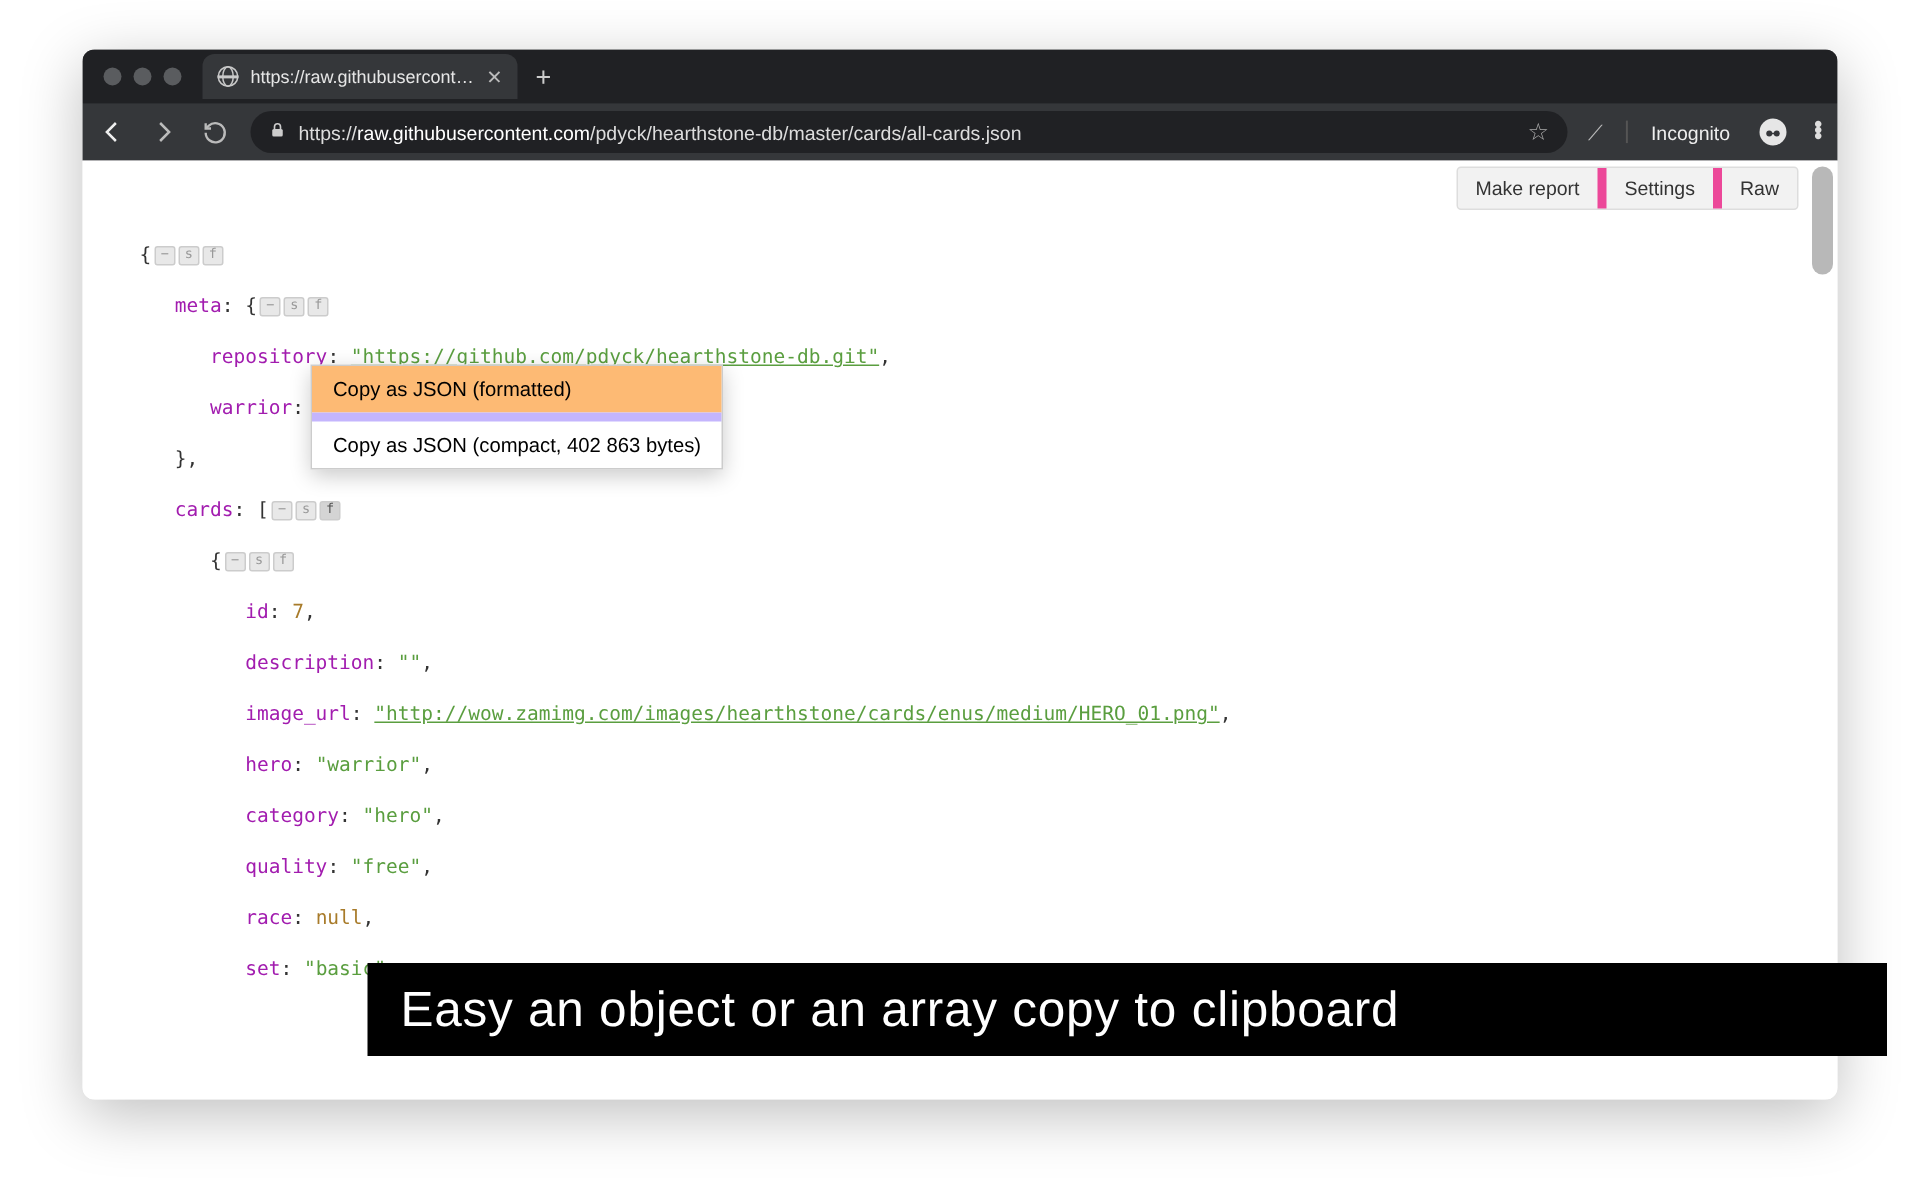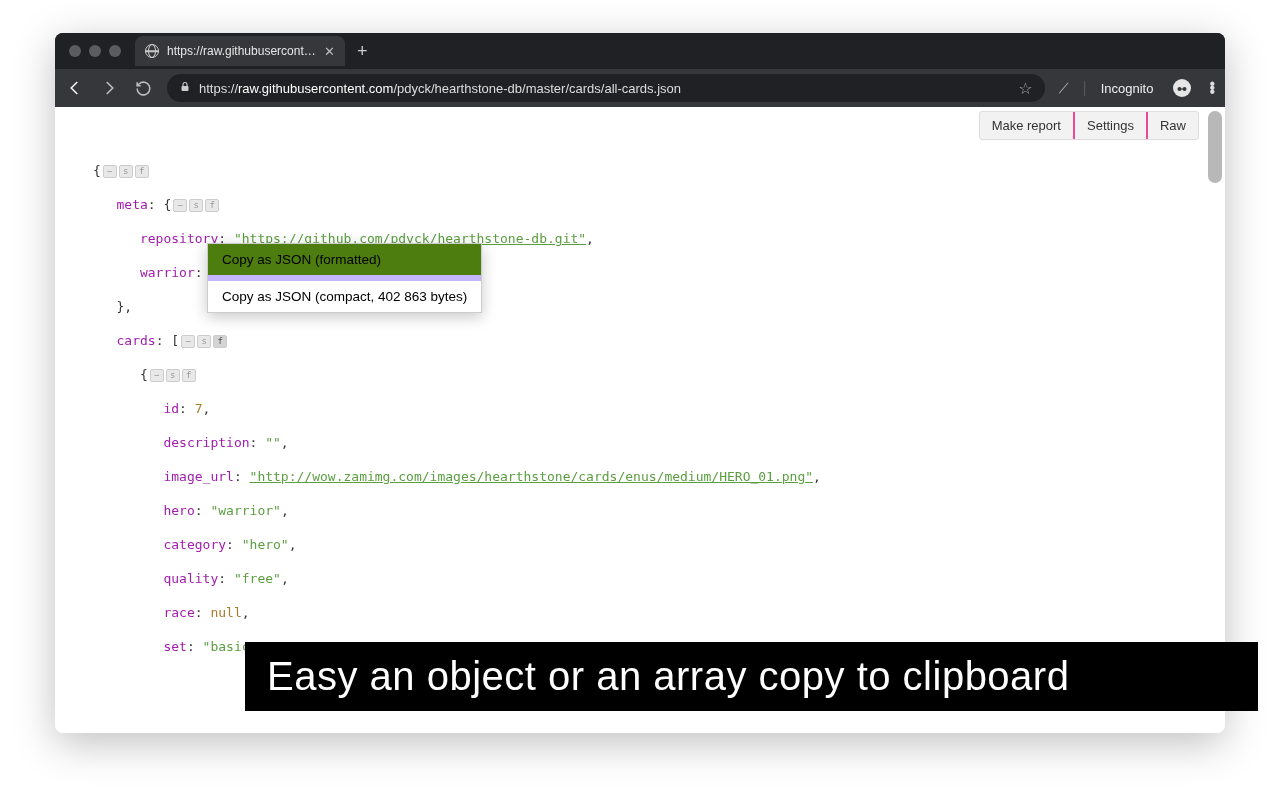--- a/index.html
+++ b/index.html
@@ -136,21 +136,21 @@
 .page {
   flex:1; background:#fff; position:relative; overflow:hidden;
 }
 .ext-toolbar {
   position:absolute; top:4px; right:26px;
   display:flex; background:#f2f2f2; border:1px solid #ddd;
   border-radius:3px;
   font-size:13px;
 }
 .ext-toolbar button {
-  background:none; border:none; border-right:2px solid #ec4899;
+  background:none; border:none; border-right:6px solid #ec4899;
   padding:6px 12px; font-size:13px; color:#333; cursor:pointer;
 }
 .ext-toolbar button:last-child { border-right:none; }
 .scrollbar {
   position:absolute; top:4px; right:3px; width:14px; height:72px;
   background:#b8b8b8; border-radius:7px;
 }
 .json-area {
   font-family: "Menlo", "Consolas", monospace;
   font-size: 13px;
@@ -179,26 +179,26 @@
 .context-menu {
   position:absolute;
   background:#fff;
   border:1px solid #ccc;
   box-shadow:0 4px 14px rgba(0,0,0,0.22);
   font-size:13.5px;
 }
 .context-menu .item {
   padding:8px 14px; cursor:pointer; white-space:nowrap;
 }
-.context-menu .item.hover { background:#4d7c0f; }
+.context-menu .item.hover { background:#fdba74; }
 .context-menu .item + .item { border-top:6px solid #c4b5fd; }
 .overlay-banner {
   position:absolute;
   background:#000; color:#fff;
-  font-size:40px; font-weight:500;
+  font-size:33px; font-weight:500;
   padding:12px 22px;
   letter-spacing:0.5px;
 }
 </style>
 </head>
 <body>
 
 <div class="browser-window">
 
   <div class="chrome-top">

